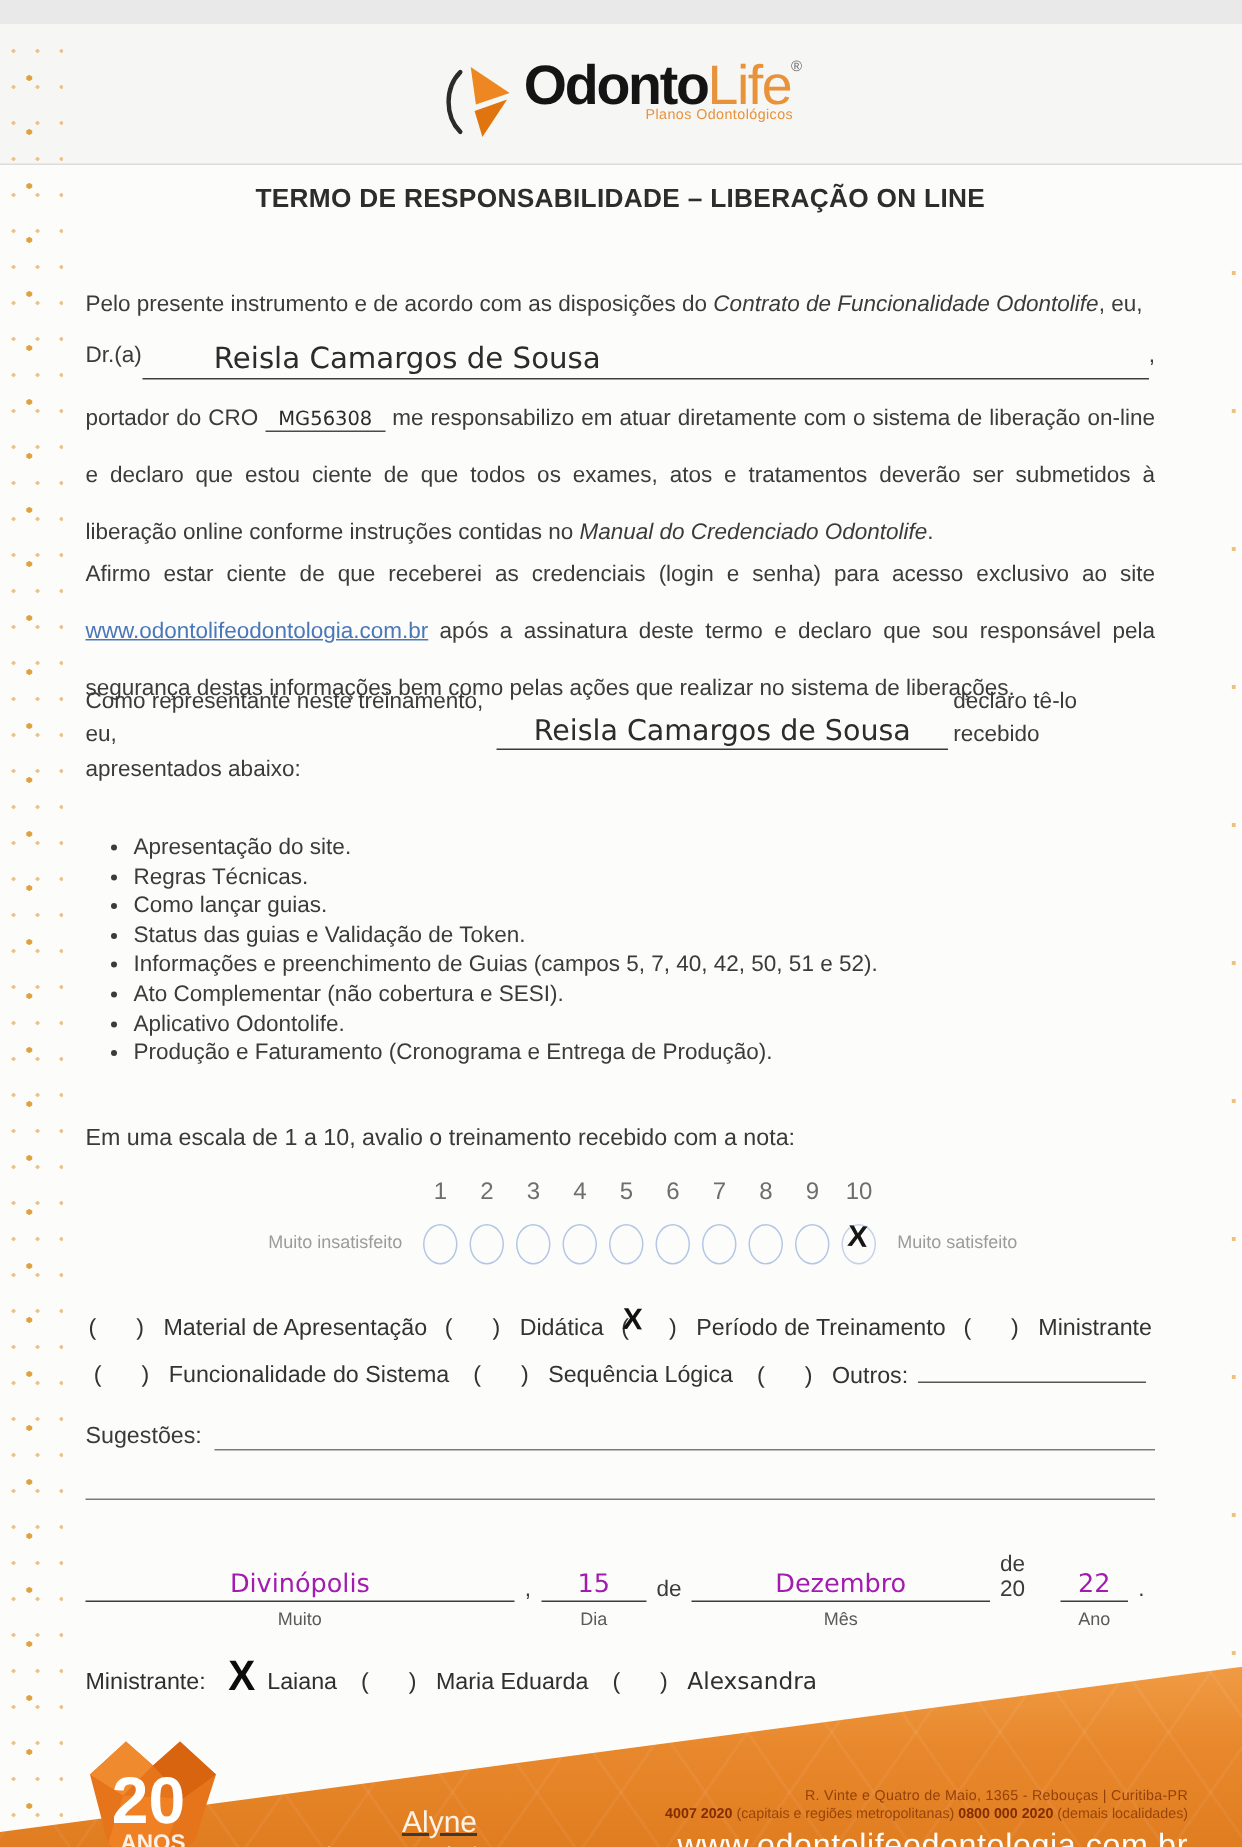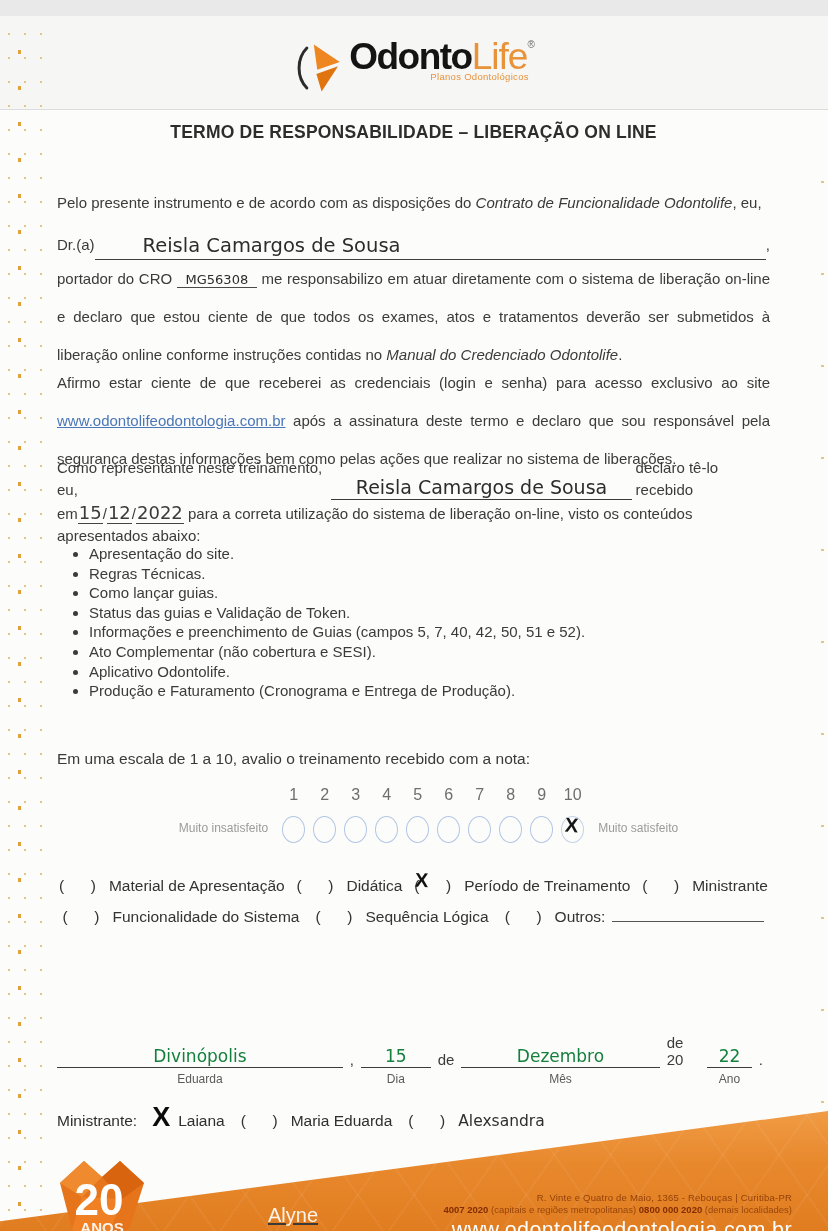--- a/index.html
+++ b/index.html
@@ -28,21 +28,21 @@
   .logo-reg{font-size:10px;color:#6b6b6b;margin-top:2px;}
   .logo-tag{font-size:9.5px;color:#e8923a;margin-top:-4px;margin-right:6px;letter-spacing:.3px;}
   
   .sec{position:absolute;left:57px;right:58px;z-index:2;}
   .title{top:106px;text-align:center;font-size:17.5px;font-weight:700;color:#2d2d2d;letter-spacing:.2px;}
   
   .para{font-size:15px;line-height:38px;text-align:justify;color:#3b3b3b;}
   .tight{line-height:21.5px;text-align:left;}
   .it{font-style:italic;}
   .fill{font-family:"DejaVu Sans",sans-serif;color:#2c2c2c;}
-  .dr-line{display:flex;align-items:flex-end;height:38px;}
+  .dr-line{display:flex;height:38px;}
   .dr-label{line-height:30px;}
   .fill-line{flex:1;border-bottom:1.8px solid #3e3e3e;height:30px;display:flex;align-items:flex-end;}
   .name-big{font-size:19.5px;line-height:26px;padding-left:48px;}
   .trail-comma{line-height:30px;}
   .cro-fill{display:inline-block;min-width:80px;text-align:center;border-bottom:1.4px solid #4a4a4a;
             font-size:13px;line-height:15px;vertical-align:baseline;}
   .link{color:#4a77b8;text-decoration:underline;cursor:pointer;}
   .p3-line1{display:flex;align-items:flex-end;height:26px;margin-bottom:2px;}
   .p3-fill{width:322px;border-bottom:1.6px solid #3a3a3a;text-align:center;font-size:19px;line-height:23px;margin:0 4px;}
   .date-fill{border-bottom:1.4px solid #444;font-size:18px;font-family:"DejaVu Sans",sans-serif;padding:0 1px;}
@@ -72,21 +72,21 @@
   .parens{letter-spacing:6px;color:#333;}
   .opt .mark{position:absolute;left:1px;top:-8px;font-size:20px;font-weight:700;color:#111;transform:rotate(2deg);}
   .blank-after{display:inline-block;width:152px;border-bottom:1.5px solid #555;height:13px;}
   
   .sug-row{display:flex;align-items:flex-end;font-size:15.5px;}
   .sug-blank{flex:1;border-bottom:1.4px solid #7b7b7b;height:18px;margin-left:8px;}
   .sug-line2{border-bottom:1.4px solid #7b7b7b;height:32px;}
   
   .pd-row{display:flex;align-items:flex-end;font-size:15px;}
   .pd-col{display:flex;flex-direction:column;align-items:center;}
-  .pd-val{font-size:17px;font-family:"DejaVu Sans",sans-serif;color:#15803d;border-bottom:1.6px solid #3c3c3c;
+  .pd-val{font-size:17px;font-family:"DejaVu Sans",sans-serif;color:#a21caf;border-bottom:1.6px solid #3c3c3c;
           width:100%;text-align:center;line-height:22px;}
   .pd-cap{font-size:12px;color:#5a5a5a;margin-top:4px;}
   .pd-static{padding:0 7px 18px 7px;color:#3b3b3b;}
   .w-city{width:320px;} .w-day{width:78px;} .w-month{width:222px;} .w-year{width:50px;}
   
   .min-row{display:flex;align-items:baseline;gap:14px;font-size:15.5px;color:#2f2f2f;}
   .big-x{font-size:27px;font-weight:800;color:#0c0c0c;line-height:1;transform:scaleY(1.05);margin:0 1px;cursor:pointer;}
   .opt-label.filled{font-family:"DejaVu Sans",sans-serif;}
   .sig-block{position:absolute;right:6px;top:-52px;width:218px;text-align:center;z-index:3;}
   .sig-hand{margin-bottom:-16px;}
@@ -152,27 +152,24 @@
   <div class="sec para" style="top:348px">
     <span>Afirmo estar ciente de que receberei as credenciais (login e senha) para acesso exclusivo ao site </span><span class="link">www.odontolifeodontologia.com.br</span><span> após a assinatura deste termo e declaro que sou responsável pela segurança destas informações bem como pelas ações que realizar no sistema de liberações.</span>
   </div>
 
   <div class="sec para tight" style="top:458px">
     <div class="p3-line1">
       <span>Como representante neste treinamento, eu,</span>
       <span class="p3-fill fill">Reisla Camargos de Sousa</span>
       <span>declaro tê-lo recebido</span>
     </div>
-    <div>
-      <span>em</span><span class="date-fill">15</span><span>/</span><span class="date-fill">12</span><span>/</span><span class="date-fill">2022</span><span> para a correta utilização do sistema de liberação on-line, visto os conteúdos</span>
-    </div>
     <div>apresentados abaixo:</div>
   </div>
 
-  <div class="sec" style="top:528px">
+  <div class="sec" style="top:539px">
     <ul class="bullets">
         <li>Apresentação do site.</li>
         <li>Regras Técnicas.</li>
         <li>Como lançar guias.</li>
         <li>Status das guias e Validação de Token.</li>
         <li>Informações e preenchimento de Guias (campos 5, 7, 40, 42, 50, 51 e 52).</li>
         <li>Ato Complementar (não cobertura e SESI).</li>
         <li>Aplicativo Odontolife.</li>
         <li>Produção e Faturamento (Cronograma e Entrega de Produção).</li>
       </ul>
@@ -263,25 +260,32 @@
           <span class="opt-label">Sequência Lógica</span>
         </span>
         <span class="opt">
           <span class="parens">(&nbsp;&nbsp;)</span>
           <span class="opt-label">Outros:</span>
           <span class="blank-after"></span>
         </span>
       </div>
   </div>
 
+  <div class="sec" style="top:932px">
+    <div class="sug-row">
+      <span>Sugestões:</span>
+      <span class="sug-blank"></span>
+    </div>
+    <div class="sug-line2"></div>
+  </div>
 
   <div class="sec pd-row" style="top:1018px">
     <div class="pd-col w-city">
       <span class="pd-val">Divinópolis</span>
-      <span class="pd-cap">Eduarda</span>
+      <span class="pd-cap">Muito</span>
     </div>
     <span class="pd-static">,</span>
     <div class="pd-col w-day">
       <span class="pd-val">15</span>
       <span class="pd-cap">Dia</span>
     </div>
     <span class="pd-static">de</span>
     <div class="pd-col w-month">
       <span class="pd-val">Dezembro</span>
       <span class="pd-cap">Mês</span>

